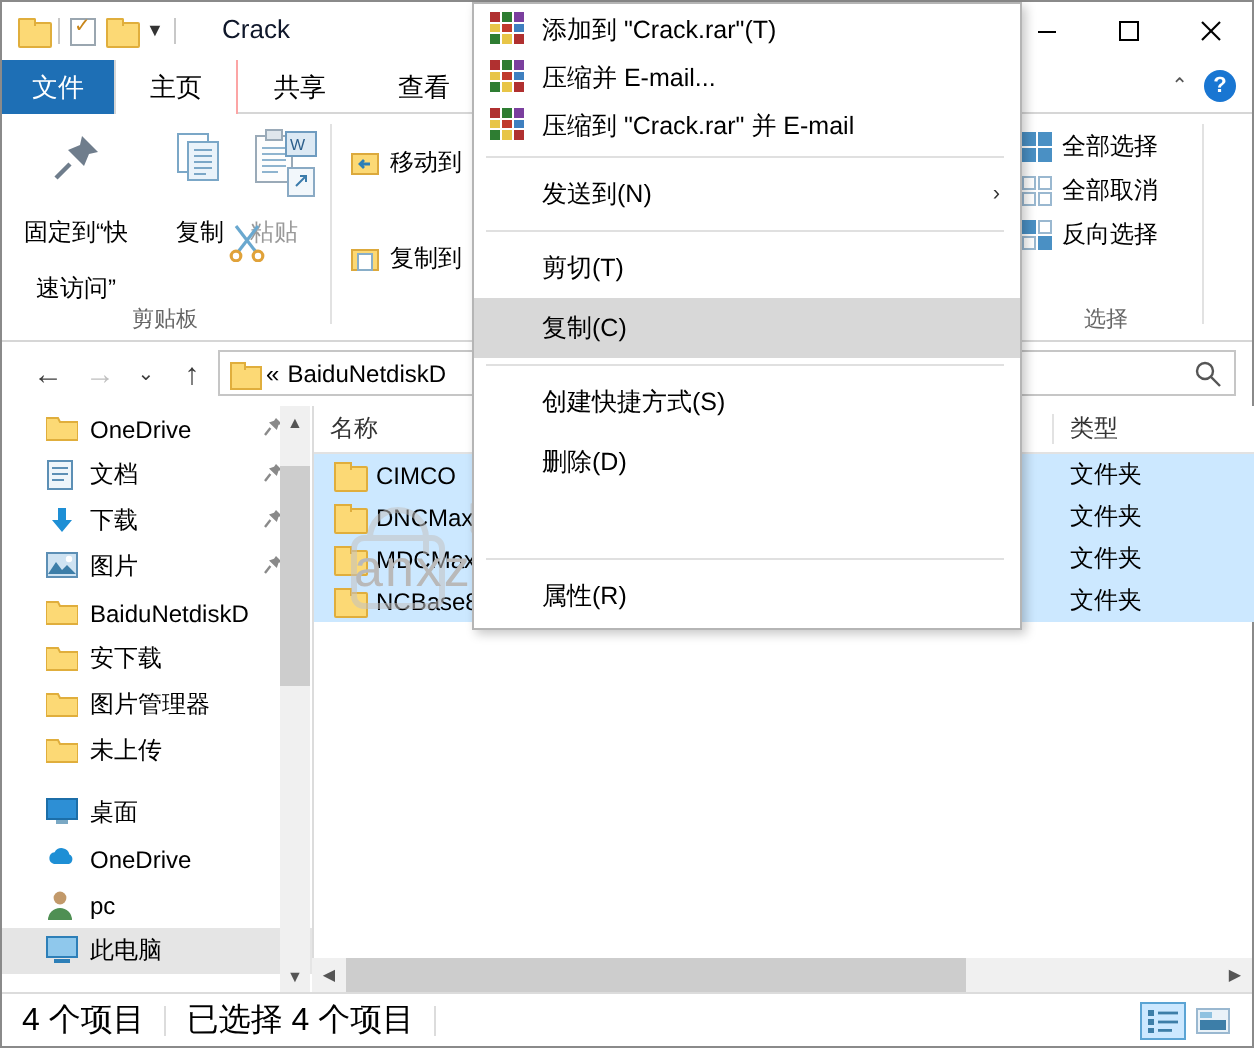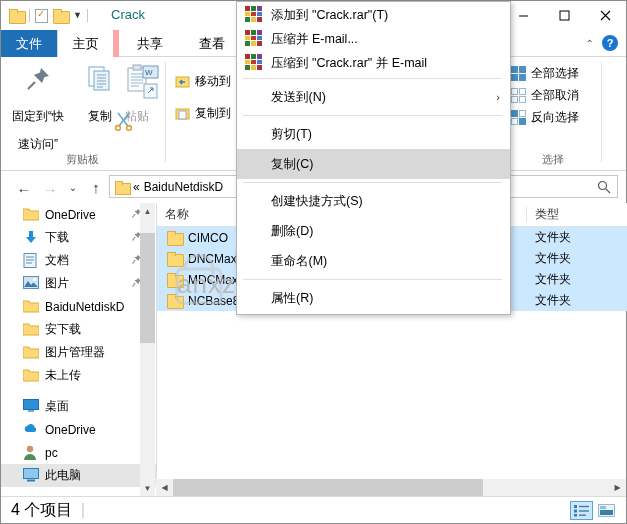--- a/index.html
+++ b/index.html
@@ -16,30 +16,30 @@
   
   .titlebar { position: absolute; left: 0; top: 0; width: 625px; height: 29px; background: #fff; }
   .qat { position: absolute; left: 8px; top: 4px; display: flex; align-items: center; height: 21px; gap: 5px; }
   .qat .sep { width: 1px; height: 13px; background: #c8c8c8; }
   .folder-ico { position: relative; width: 15px; height: 13px; }
   .folder-ico::before { content:""; position:absolute; left:0; top:2px; width:15px; height:11px; background:#fcd975; border:1px solid #e3b košt; border:1px solid #e0ae3c; border-radius:1px; }
   .folder-ico::after { content:""; position:absolute; left:0; top:0px; width:7px; height:3px; background:#fcd975; border:1px solid #e0ae3c; border-bottom:none; border-radius:1px 1px 0 0; }
   .prop-ico { width: 13px; height: 14px; border: 1px solid #9aa6b0; background: #fff; position: relative; }
   .prop-ico::after { content:"✓"; position:absolute; left:1px; top:-2px; font-size:10px; color:#c8861a; }
   .qat-arrow { font-size: 9px; color: #333; line-height: 1; }
-  .win-title { position: absolute; left: 110px; top: 6px; font-size: 13px; color: #0f766e; }
+  .win-title { position: absolute; left: 110px; top: 6px; font-size: 13px; color: #0f172a; }
 
   .wbtns { position: absolute; right: 0; top: 0; display: flex; }
   .wbtn { width: 41px; height: 29px; display: flex; align-items: center; justify-content: center; font-size: 13px; color: #000; }
 
   
   .tabrow { position: absolute; left: 0; top: 29px; width: 625px; height: 27px; background: #fff; border-bottom: 1px solid #d6d6d6; }
   .tab { position: absolute; top: 0; height: 27px; display: flex; align-items: center; justify-content: center; font-size: 13px; color: #000; }
   .tab.file { left: 0; width: 56px; background: #1e6fb5; color: #fff; height: 27px; }
-  .tab.home { left: 56px; width: 62px; background: #fff; border-left: 1px solid #d6d6d6; border-right: 6px solid #fca5a5; }
+  .tab.home { left: 56px; width: 62px; background: #fff; border-left: 1px solid #d6d6d6; border-right: 1px solid #fca5a5; }
   .tab.share { left: 118px; width: 62px; }
   .tab.view { left: 180px; width: 62px; }
 
   .ribbon-help { position: absolute; right: 8px; top: 34px; display: flex; align-items: center; gap: 8px; }
   .chev-up { font-size: 10px; color: #555; }
   .help-btn { width: 16px; height: 16px; border-radius: 50%; background: #1976d2; color: #fff; font-size: 11px; display:flex; align-items:center; justify-content:center; font-weight: bold; }
 
   
   .ribbon { position: absolute; left: 0; top: 56px; width: 625px; height: 114px; background: #fff; border-bottom: 1px solid #d6d6d6; }
   .rgroup { position: absolute; top: 0; height: 114px; }
@@ -248,21 +248,21 @@
     <div class="rgroup" style="left:168px; width:66px;">
       <div class="smallbtn" style="left:6px; top:16px;">
         <span class="si">
           <svg width="16" height="16" viewBox="0 0 16 16">
               <rect x="1" y="3" width="13" height="10" fill="#fcd975" stroke="#dca93c"></rect>
               <path d="M10 8 H5 M7 6 L5 8 L7 10" stroke="#2d7fb8" stroke-width="1.4" fill="none"></path>
             </svg>
         </span>
         <span>移动到</span>
       </div>
-      <div class="smallbtn" style="left:6px; top:48px;">
+      <div class="smallbtn" style="left:6px; top:64px;">
         <span class="si">
           <svg width="16" height="16" viewBox="0 0 16 16">
               <rect x="1" y="3" width="13" height="10" fill="#fcd975" stroke="#dca93c"></rect>
               <rect x="4" y="5" width="7" height="8" fill="#fff" stroke="#89aec8"></rect>
             </svg>
         </span>
         <span>复制到</span>
       </div>
     </div>
 
@@ -333,44 +333,44 @@
       <span class="txt">OneDrive</span>
       <span class="pin">
         <svg width="11" height="12" viewBox="0 0 11 12">
             <path d="M7 1 L10 4 L8.3 4.4 L7.4 7 L3.5 3.2 L6 2.4 Z" fill="#8a8a8a"></path>
             <line x1="4.2" y1="6" x2="1.5" y2="9.5" stroke="#8a8a8a" stroke-width="1.2"></line>
           </svg>
       </span>
     </div>
     <div class="navitem">
       <span class="ico">
-        <svg width="16" height="15" viewBox="0 0 16 15">
-            <path d="M6 1 h4 v6 h3 l-5 6 l-5 -6 h3 Z" fill="#1e8fd5"></path>
-          </svg>
-      </span>
-      <span class="txt">下载</span>
-      <span class="pin">
-        <svg width="11" height="12" viewBox="0 0 11 12">
-            <path d="M7 1 L10 4 L8.3 4.4 L7.4 7 L3.5 3.2 L6 2.4 Z" fill="#8a8a8a"></path>
-            <line x1="4.2" y1="6" x2="1.5" y2="9.5" stroke="#8a8a8a" stroke-width="1.2"></line>
-          </svg>
-      </span>
-    </div>
-    <div class="navitem">
-      <span class="ico">
         <svg width="14" height="15" viewBox="0 0 14 15">
             <rect x="1" y="0.5" width="12" height="14" fill="#eef5fa" stroke="#5c8fb5"></rect>
             <g stroke="#5c8fb5">
               <line x1="3" y1="4" x2="11" y2="4"></line>
               <line x1="3" y1="7" x2="11" y2="7"></line>
               <line x1="3" y1="10" x2="9" y2="10"></line>
             </g>
           </svg>
       </span>
       <span class="txt">文档</span>
+      <span class="pin">
+        <svg width="11" height="12" viewBox="0 0 11 12">
+            <path d="M7 1 L10 4 L8.3 4.4 L7.4 7 L3.5 3.2 L6 2.4 Z" fill="#8a8a8a"></path>
+            <line x1="4.2" y1="6" x2="1.5" y2="9.5" stroke="#8a8a8a" stroke-width="1.2"></line>
+          </svg>
+      </span>
+    </div>
+    <div class="navitem">
+      <span class="ico">
+        <svg width="16" height="15" viewBox="0 0 16 15">
+            <path d="M6 1 h4 v6 h3 l-5 6 l-5 -6 h3 Z" fill="#1e8fd5"></path>
+          </svg>
+      </span>
+      <span class="txt">下载</span>
       <span class="pin">
         <svg width="11" height="12" viewBox="0 0 11 12">
             <path d="M7 1 L10 4 L8.3 4.4 L7.4 7 L3.5 3.2 L6 2.4 Z" fill="#8a8a8a"></path>
             <line x1="4.2" y1="6" x2="1.5" y2="9.5" stroke="#8a8a8a" stroke-width="1.2"></line>
           </svg>
       </span>
     </div>
     <div class="navitem">
       <span class="ico">
         <svg width="16" height="13" viewBox="0 0 16 13">
@@ -534,20 +534,21 @@
     <div class="hs-l">◀</div>
     <div class="hs-track">
       <div class="hs-thumb"></div>
     </div>
     <div class="hs-r" style="position:absolute; right:0;">▶</div>
   </div>
 
   <div class="status">
     <div class="st-item">4 个项目</div>
     <div class="st-sep"></div>
+    <div class="st-item">已选择 4 个项目</div>
     <div class="st-sep"></div>
     <div class="viewbtns">
       <div class="vbtn active">
         <svg width="15" height="13" viewBox="0 0 15 13">
           <g fill="#3d7ea8">
               <rect x="0" y="1" width="3" height="3"></rect>
               <rect x="0" y="5.5" width="3" height="3"></rect>
               <rect x="0" y="10" width="3" height="2.5"></rect>
             </g>
           <g stroke="#3d7ea8" stroke-width="1.4">
@@ -647,21 +648,20 @@
       <span class="mlabel">创建快捷方式(S)</span>
     </div>
 
     <div class="mi tall">
       <span class="micon"></span>
       <span class="mlabel">删除(D)</span>
     </div>
 
     <div class="mi tall">
       <span class="micon"></span>
-      <span class="mlabel">重命名(M)</span>
     </div>
 
     <div class="msep"></div>
 
     <div class="mi tall">
       <span class="micon"></span>
       <span class="mlabel">属性(R)</span>
     </div>
   </div>
 

